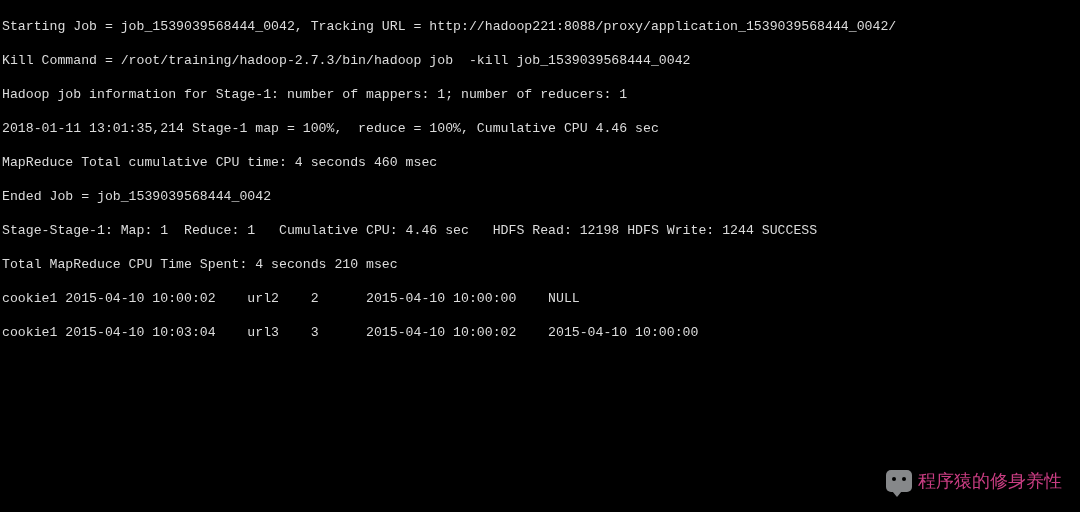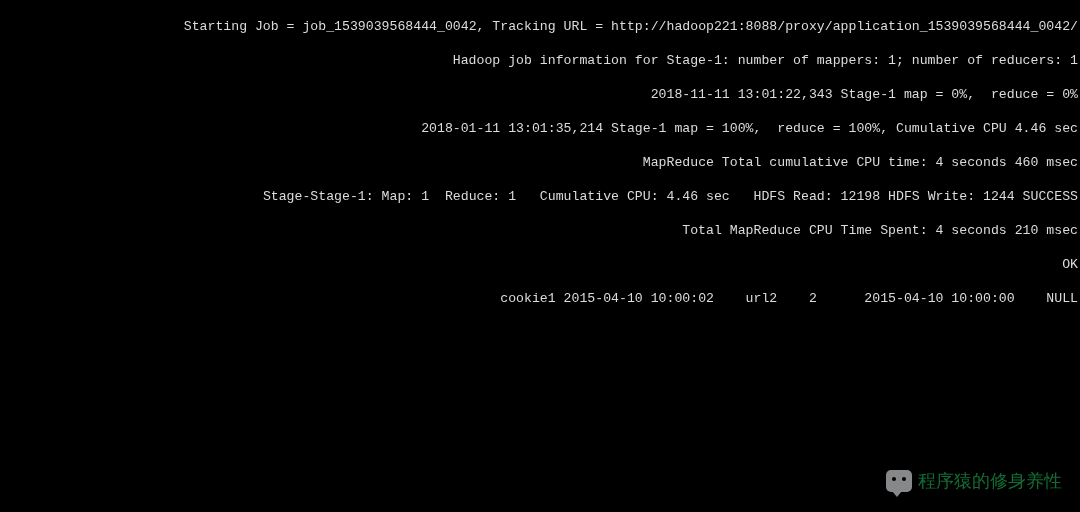--- a/index.html
+++ b/index.html
@@ -11,29 +11,29 @@
     overflow: hidden;
     font-family: "Courier New", Consolas, monospace;
     font-size: 13.2px;
     line-height: 17px;
     color: #dcdcdc;
   }
   .terminal {
     padding: 1px 2px;
     white-space: pre;
   }
-  .row { height: 17px; text-align: right; }
+  .row { height: 17px; }
   .watermark {
     position: absolute;
     right: 18px;
     bottom: 20px;
     display: flex;
     align-items: center;
     gap: 6px;
-    color: #15803d;
+    color: #ec4899;
     font-family: "Microsoft YaHei", sans-serif;
     font-size: 18px;
     opacity: 0.85;
     pointer-events: none;
   }
   .wm-icon {
     width: 26px;
     height: 22px;
     border-radius: 5px;
     background: #9ea0a3;
@@ -55,28 +55,29 @@
     border-left:5px solid transparent;
     border-right:5px solid transparent;
     border-top:6px solid #9ea0a3;
   }
 </style>
 </head>
 <body>
 
 <div class="terminal">
 <div class="row">Starting Job = job_1539039568444_0042, Tracking URL = http://hadoop221:8088/proxy/application_1539039568444_0042/</div>
+<div class="row">Kill Command = /root/training/hadoop-2.7.3/bin/hadoop job  -kill job_1539039568444_0042</div>
 <div class="row">Hadoop job information for Stage-1: number of mappers: 1; number of reducers: 1</div>
-<div class="row">2018-11-11 13:01:22,343 Stage-1 map = 0%,  reduce = 0%</div>
 <div class="row">2018-01-11 13:01:35,214 Stage-1 map = 100%,  reduce = 100%, Cumulative CPU 4.46 sec</div>
 <div class="row">MapReduce Total cumulative CPU time: 4 seconds 460 msec</div>
+<div class="row">Ended Job = job_1539039568444_0042</div>
 <div class="row">Stage-Stage-1: Map: 1  Reduce: 1   Cumulative CPU: 4.46 sec   HDFS Read: 12198 HDFS Write: 1244 SUCCESS</div>
 <div class="row">Total MapReduce CPU Time Spent: 4 seconds 210 msec</div>
-<div class="row">OK</div>
 <div class="row">cookie1 2015-04-10 10:00:02    url2    2      2015-04-10 10:00:00    NULL</div>
+<div class="row">cookie1 2015-04-10 10:03:04    url3    3      2015-04-10 10:00:02    2015-04-10 10:00:00</div>
 
 
 
 
 
 
 
 
 
 

